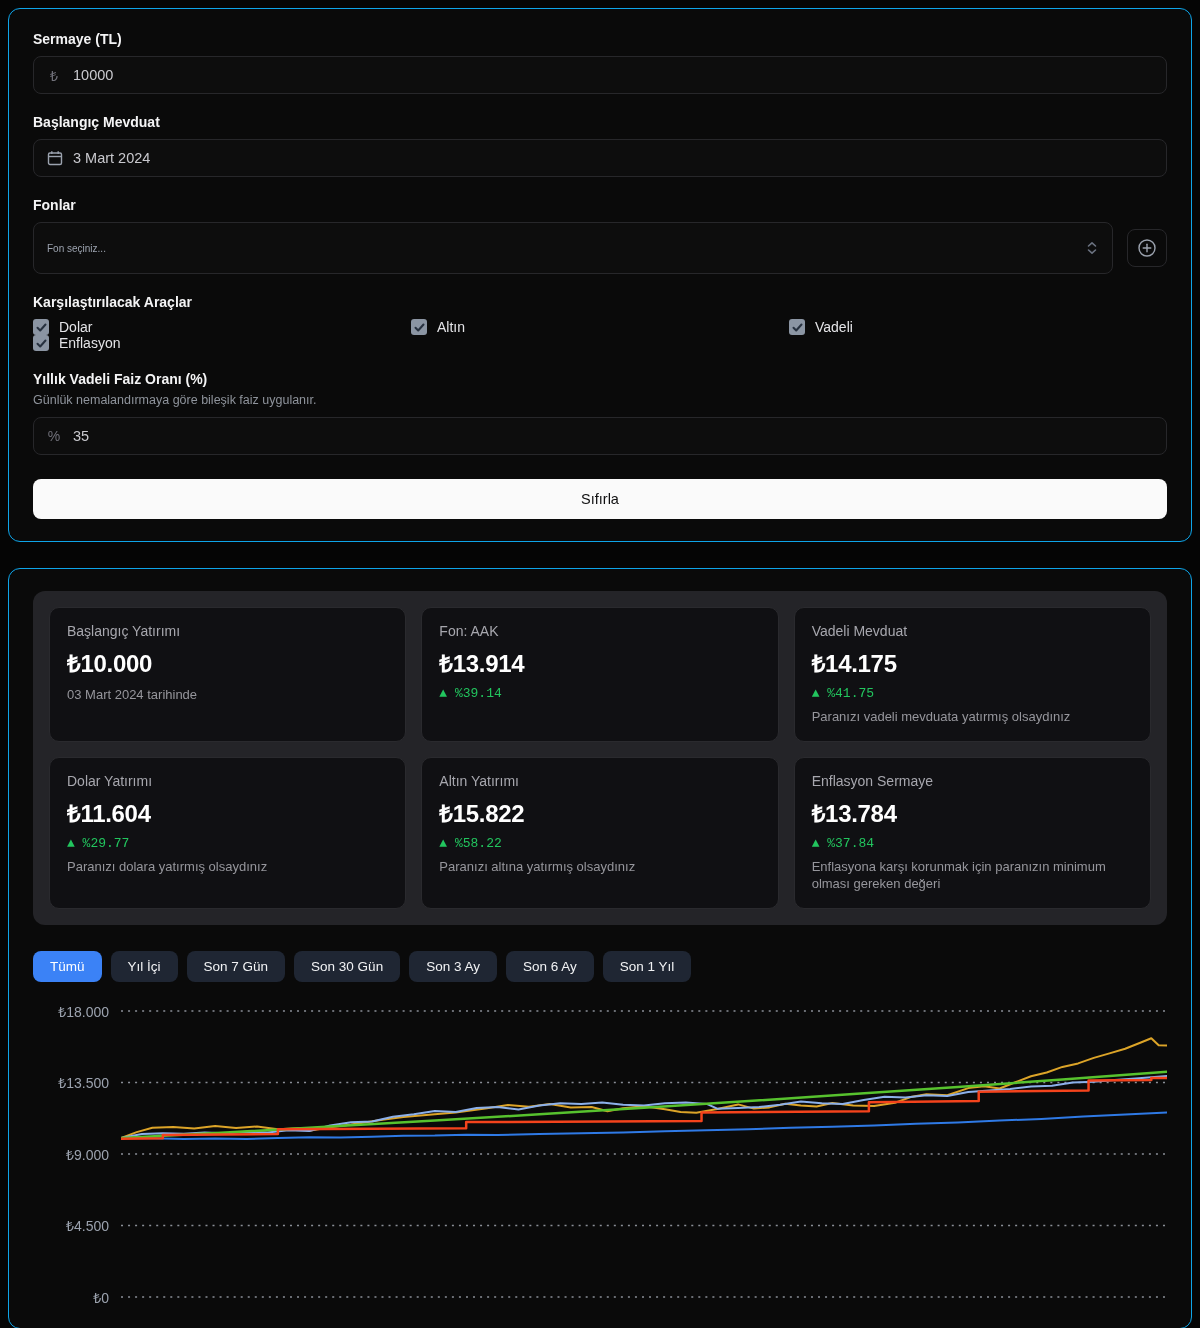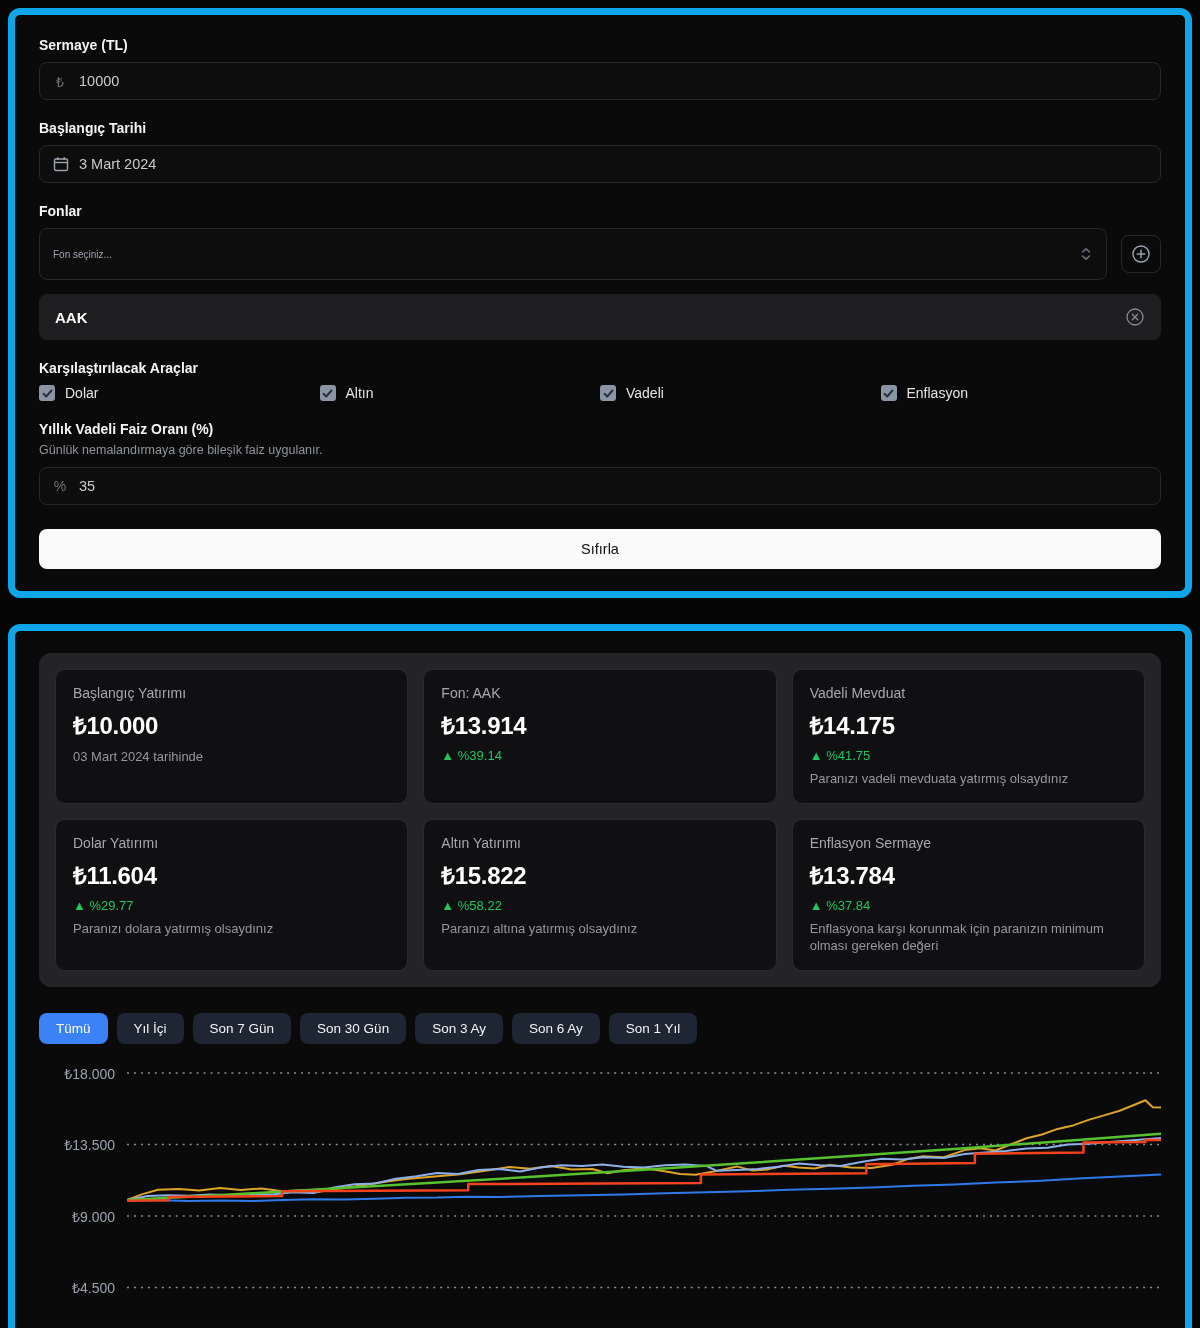--- a/index.html
+++ b/index.html
@@ -1,19 +1,19 @@
 <!DOCTYPE html>
 <html><head>
 <meta charset="utf-8">
 <style>
   * { margin:0; padding:0; box-sizing:border-box; }
   html,body { background:#050505; width:1200px; }
   body { font-family:"Liberation Sans", sans-serif; color:#e5e5e5; padding:8px; }
 
-  .panel { background:#0a0a0a; border:7px solid #0ea5e9; border-radius:12px; padding:22px 24px; }
+  .panel { background:#0a0a0a; border:1px solid #0ea5e9; border-radius:12px; padding:22px 24px; }
   .panel + .panel { margin-top:26px; }
 
   .field-label { font-size:14px; font-weight:700; color:#f4f4f5; margin-bottom:9px; }
   .field-hint { font-size:12.5px; color:#8f949c; margin:-3px 0 10px 0; }
   .field-group { margin-bottom:20px; }
 
   .input { display:flex; align-items:center; gap:12px; width:100%; height:38px;
            background:#0d0d0d; border:1px solid #27272a; border-radius:8px; padding:0 13px;
            font-size:14.5px; color:#d4d4d8; }
   .input .prefix { color:#71717a; font-size:14px; width:14px; text-align:center; }
@@ -23,37 +23,37 @@
   .select { flex:1; display:flex; align-items:center; justify-content:space-between; height:52px;
             background:#0d0d0d; border:1px solid #27272a; border-radius:8px; padding:0 13px;
             font-size:10px; color:#9ca3af; cursor:pointer; }
   .icon-btn { width:40px; height:38px; border:1px solid #27272a; border-radius:8px;
               background:transparent; display:flex; align-items:center; justify-content:center; cursor:pointer; }
 
   .chip { margin-top:14px; display:flex; align-items:center; justify-content:space-between;
           background:#1e1e21; border-radius:8px; padding:0 16px; height:46px; }
   .chip .chip-label { font-size:15px; font-weight:700; color:#fafafa; }
 
-  .checkbox-grid { display:grid; grid-template-columns:repeat(4,1fr); margin-top:4px; }
+  .checkbox-grid { display:grid; grid-template-columns:repeat(3,1fr); margin-top:4px; }
   .checkbox-item { display:flex; align-items:center; gap:10px; cursor:pointer; }
   .checkbox-box { width:16px; height:16px; border-radius:3px; background:#8b95a3;
                   display:flex; align-items:center; justify-content:center; }
   .checkbox-label { font-size:14px; color:#e4e4e7; }
 
   .reset-btn { width:100%; height:40px; margin-top:4px; background:#fafafa; color:#0f0f10;
                border:none; border-radius:8px; font-size:14.5px; font-weight:500;
                font-family:"Liberation Sans", sans-serif; cursor:pointer; }
 
   
   .cards-wrap { background:#242428; border-radius:12px; padding:16px; }
   .cards-grid { display:grid; grid-template-columns:repeat(3,1fr); gap:15px; }
   .card { background:#101013; border:1px solid #2a2a2e; border-radius:10px; padding:15px 17px; }
   .card-title { font-size:14px; color:#a7a7ae; margin-bottom:7px; }
   .card-value { font-size:24px; font-weight:700; color:#ffffff; letter-spacing:-0.3px; margin-bottom:7px; }
-  .card-change { font-size:13px; color:#22c55e; margin-bottom:7px; }
+  .card-change { font-size:13px; color:#22c55e; margin-bottom:7px;font-family:Liberation Mono, monospace; }
   .card-change:empty, .card-note:empty { display:none; }
   .card-note { font-size:13px; color:#96969c; line-height:1.35; }
 
   .range-row { display:flex; gap:9px; margin:26px 0 1px 0; }
   .range-btn { border:none; border-radius:8px; padding:8px 17px; font-size:13.5px; font-weight:500;
                font-family:"Liberation Sans", sans-serif; background:#1f2633; color:#f1f2f4; cursor:pointer; }
   .range-btn.active { background:#3b82f6; color:#fff; }
 
   .chart-area { margin-top:20px; position:relative; }
   .chart-row { display:flex; }
@@ -71,21 +71,21 @@
 
   <div class="field-group">
     <div class="field-label">Sermaye (TL)</div>
     <div class="input">
       <span class="prefix">₺</span>
       <span class="value">10000</span>
     </div>
   </div>
 
   <div class="field-group">
-    <div class="field-label">Başlangıç Tarihi</div>
+    <div class="field-label">Başlangıç Mevduat</div>
     <div class="input">
       <span class="prefix">
         <svg class="glyph" width="16" height="16" viewBox="0 0 16 16" fill="none" stroke="#9ca3af" stroke-width="1.4">
           <rect x="1.5" y="3" width="13" height="11.5" rx="1.5"></rect>
             <line x1="1.5" y1="6.5" x2="14.5" y2="6.5"></line>
           <line x1="4.8" y1="1.2" x2="4.8" y2="4"></line>
             <line x1="11.2" y1="1.2" x2="11.2" y2="4"></line>
         </svg>
       </span>
       <span class="value">3 Mart 2024</span>
@@ -106,30 +106,20 @@
       </div>
       <button class="icon-btn">
         <span>
           <svg class="glyph" width="20" height="20" viewBox="0 0 20 20" fill="none" stroke="#9ca3af" stroke-width="1.4" stroke-linecap="round">
             <circle cx="10" cy="10" r="8"></circle>
               <line x1="10" y1="6.2" x2="10" y2="13.8"></line>
               <line x1="6.2" y1="10" x2="13.8" y2="10"></line>
           </svg>
         </span>
       </button>
-    </div>
-    <div class="chip">
-      <span class="chip-label">AAK</span>
-      <span>
-        <svg class="glyph" width="20" height="20" viewBox="0 0 20 20" fill="none" stroke="#8a8a91" stroke-width="1.3" stroke-linecap="round">
-          <circle cx="10" cy="10" r="8"></circle>
-            <line x1="7.3" y1="7.3" x2="12.7" y2="12.7"></line>
-            <line x1="12.7" y1="7.3" x2="7.3" y2="12.7"></line>
-        </svg>
-      </span>
     </div>
   </div>
 
   <div class="field-group">
     <div class="field-label">Karşılaştırılacak Araçlar</div>
     <div class="checkbox-grid">
       <div class="checkbox-item">
         <span class="checkbox-box">
           <svg class="glyph" width="11" height="11" viewBox="0 0 11 11" fill="none" stroke="#27313f" stroke-width="2" stroke-linecap="round" stroke-linejoin="round">
               <polyline points="1.5,5.8 4.2,8.5 9.5,2.5"></polyline>

